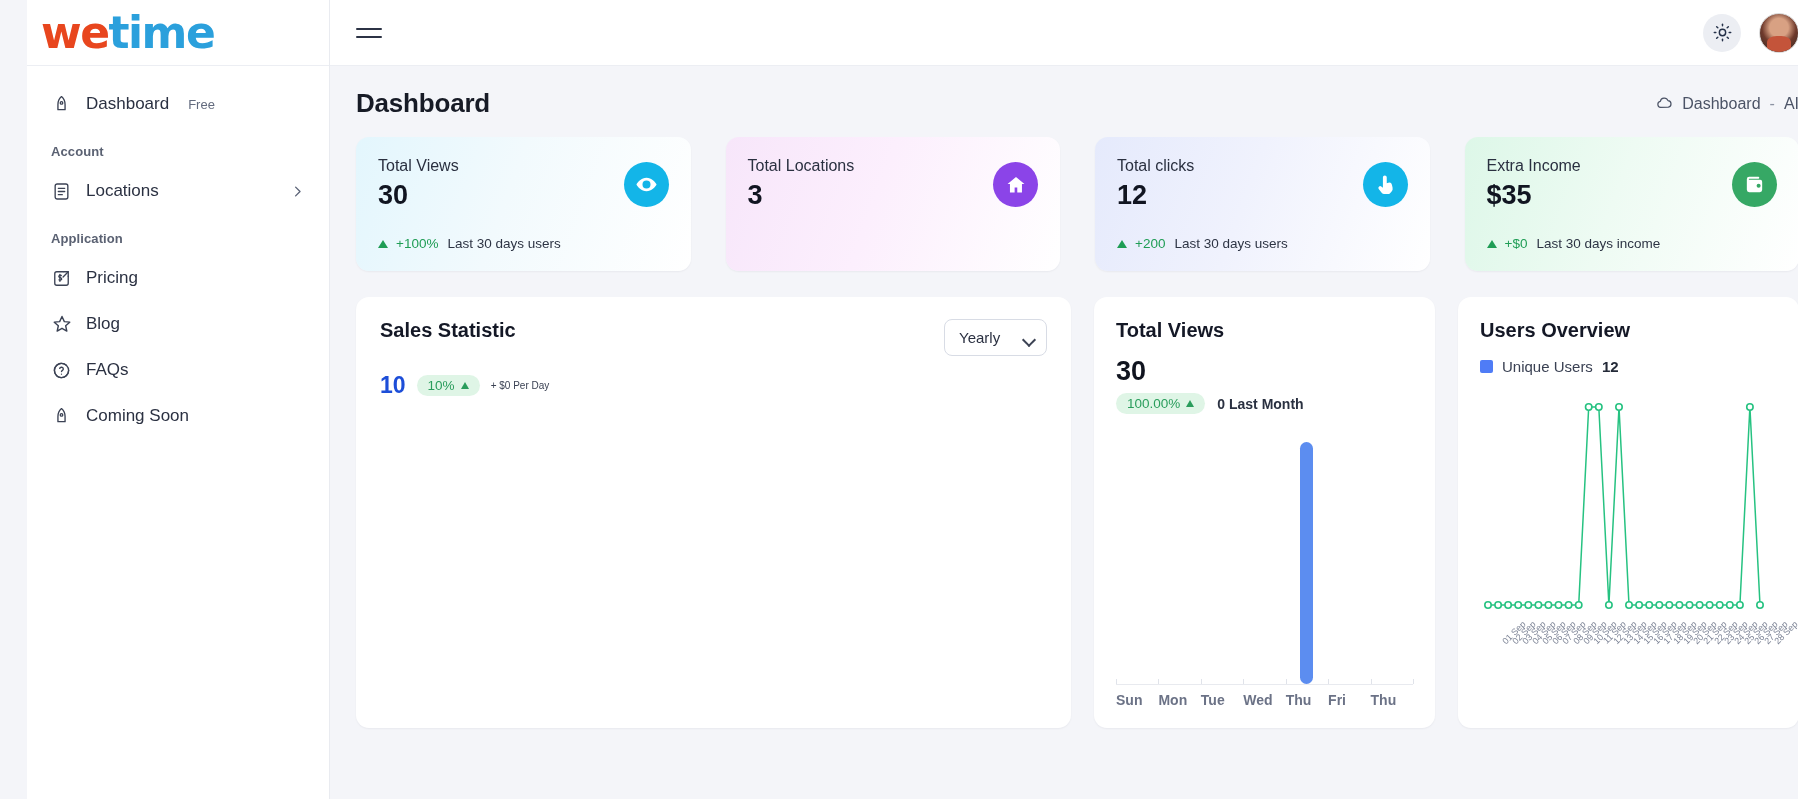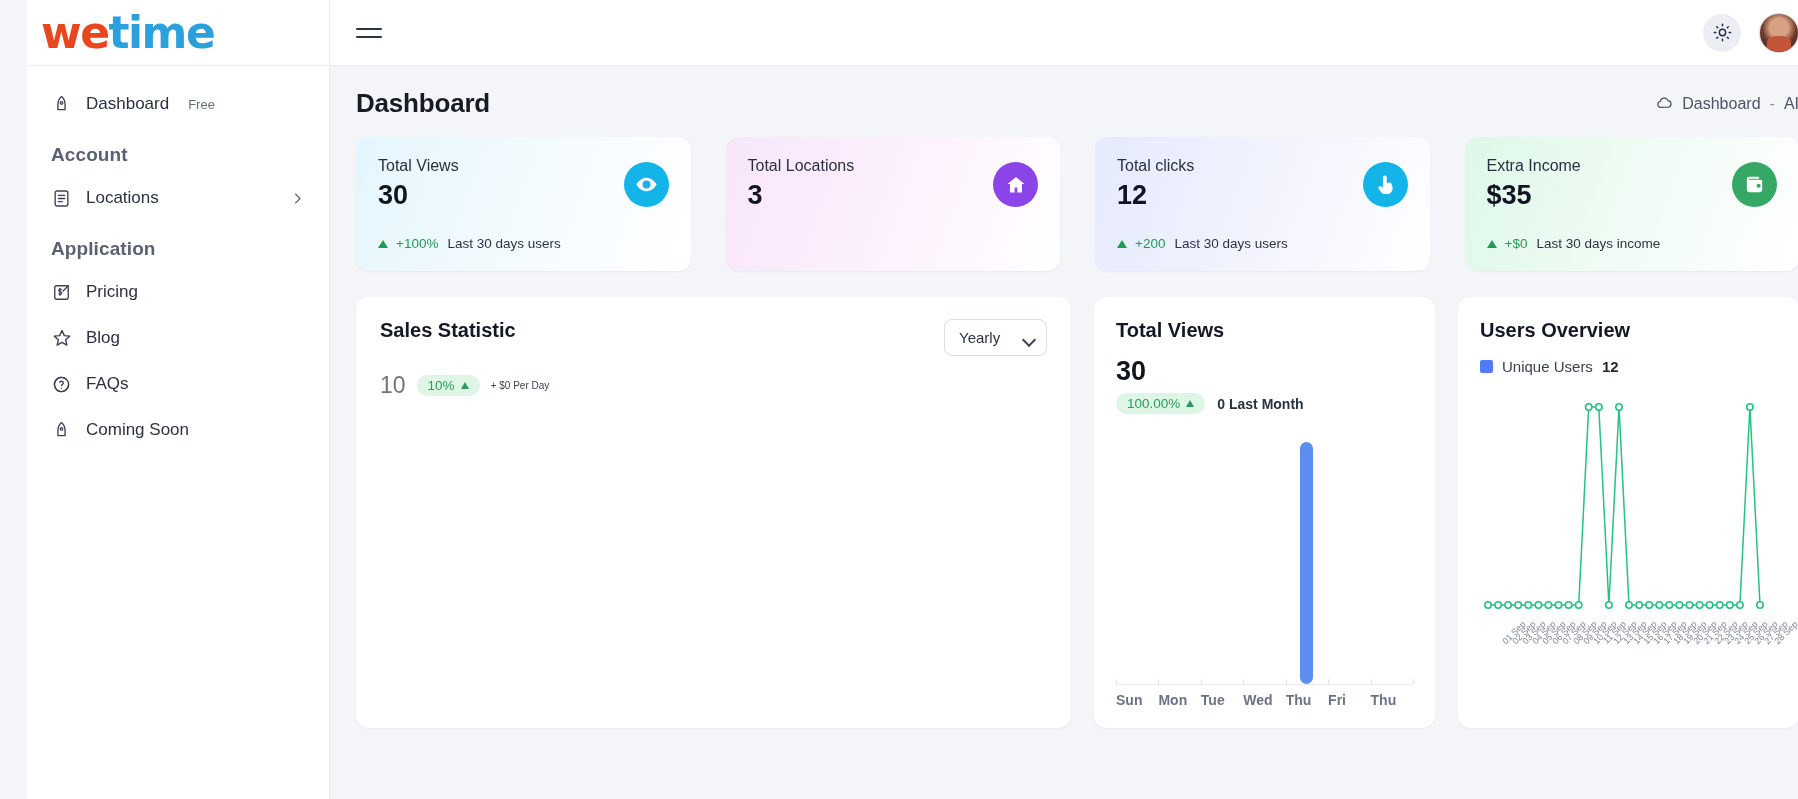--- a/index.html
+++ b/index.html
@@ -36,21 +36,21 @@
     height: 44px; margin: 2px 10px; padding: 0 14px;
     border-radius: 8px; cursor: pointer;
     color: #2c3345; font-size: 17px;
   }
   .nav-icon { width: 21px; height: 21px; display: flex; align-items: center; justify-content: center; color: #3b4254; }
   .nav-icon svg { display: block; }
   .nav-label { font-size: 17px; color: #2b3142; }
   .nav-badge { font-size: 13px; color: #636b7e; margin-left: 5px; }
   .nav-chevron { margin-left: auto; color: #5b6377; display:flex; }
   .nav-section {
-    font-size: 19px; font-weight: 700; color: #5a6172;
+    font-size: 13px; font-weight: 700; color: #5a6172;
     padding: 16px 24px 8px 24px; letter-spacing: .1px;
   }
 
   
   .main { flex: 1; height: 799px; display: flex; flex-direction: column; background: #f4f5f9; min-width: 0; }
   .topbar {
     height: 66px; min-height: 66px; background: #fff;
     display: flex; align-items: center; padding: 0 26px;
     border-bottom: 1px solid #eceef3;
   }
@@ -120,21 +120,21 @@
     padding: 9px 34px 9px 14px; font-size: 15px; color: #2b3142;
     font-family: "Liberation Sans", sans-serif; cursor: pointer;
   }
   .select-wrap { position: relative; }
   .select-wrap::after {
     content: ""; position: absolute; right: 13px; top: 16px;
     width: 8px; height: 8px; border-right: 2px solid #3c4354; border-bottom: 2px solid #3c4354;
     transform: rotate(45deg); pointer-events: none;
   }
   .sales-sub { display: flex; align-items: center; gap: 11px; margin-top: 16px; }
-  .sales-num { font-size: 23px; font-weight: 400; color: #737373; }
+  .sales-num { font-size: 23px; font-weight: 700; color: #1d4ed8; }
   .pill {
     background: #dff5e6; color: #2a9d5c; border-radius: 20px;
     padding: 3px 11px; font-size: 13.5px; display: flex; align-items: center; gap: 6px;
   }
   .pill .tri-up { border-bottom-color: #2a9d5c; border-left-width:4px; border-right-width:4px; border-bottom-width:7px; }
   .sales-per { font-size: 10px; color: #3a4153; }
 
   .views-sub { margin-top: 14px; }
   .views-num { font-size: 27px; font-weight: 700; color: #10141f; }
   .views-row { display: flex; align-items: center; gap: 12px; margin-top: 6px; }

